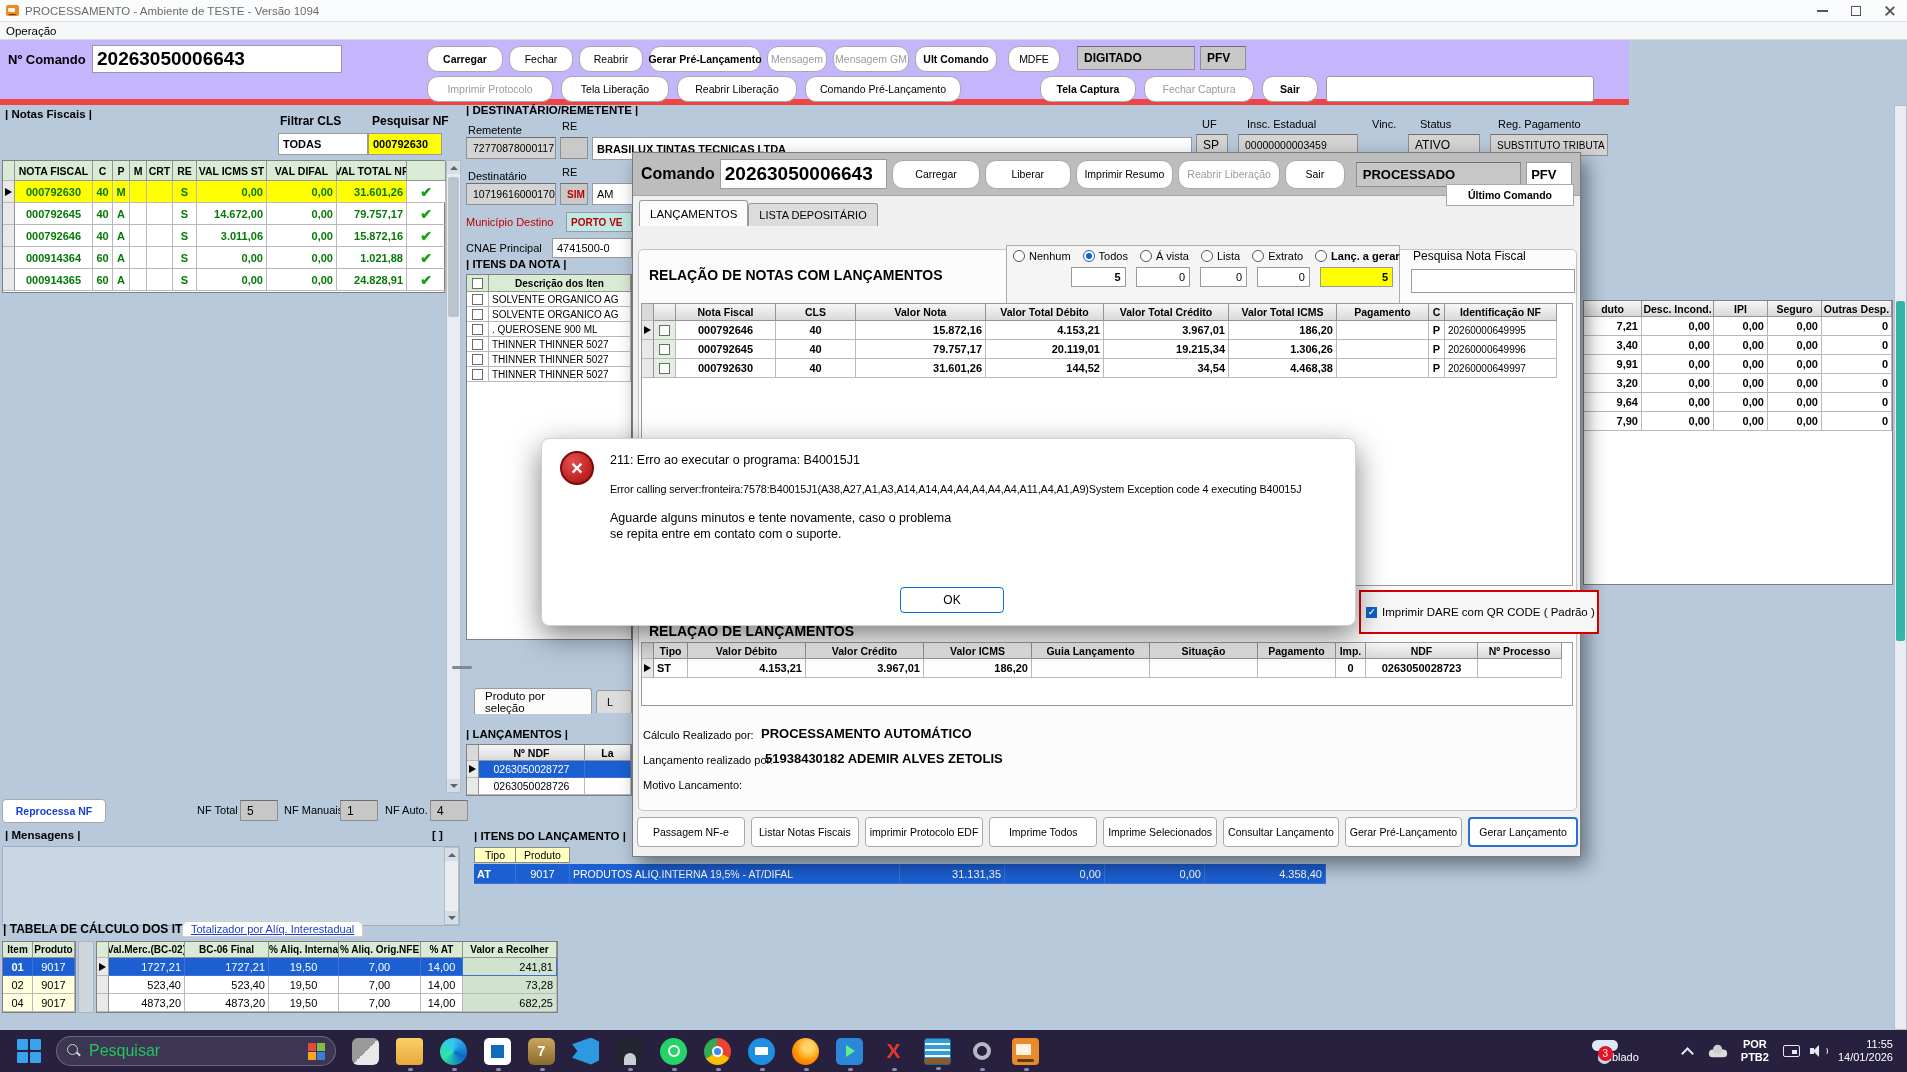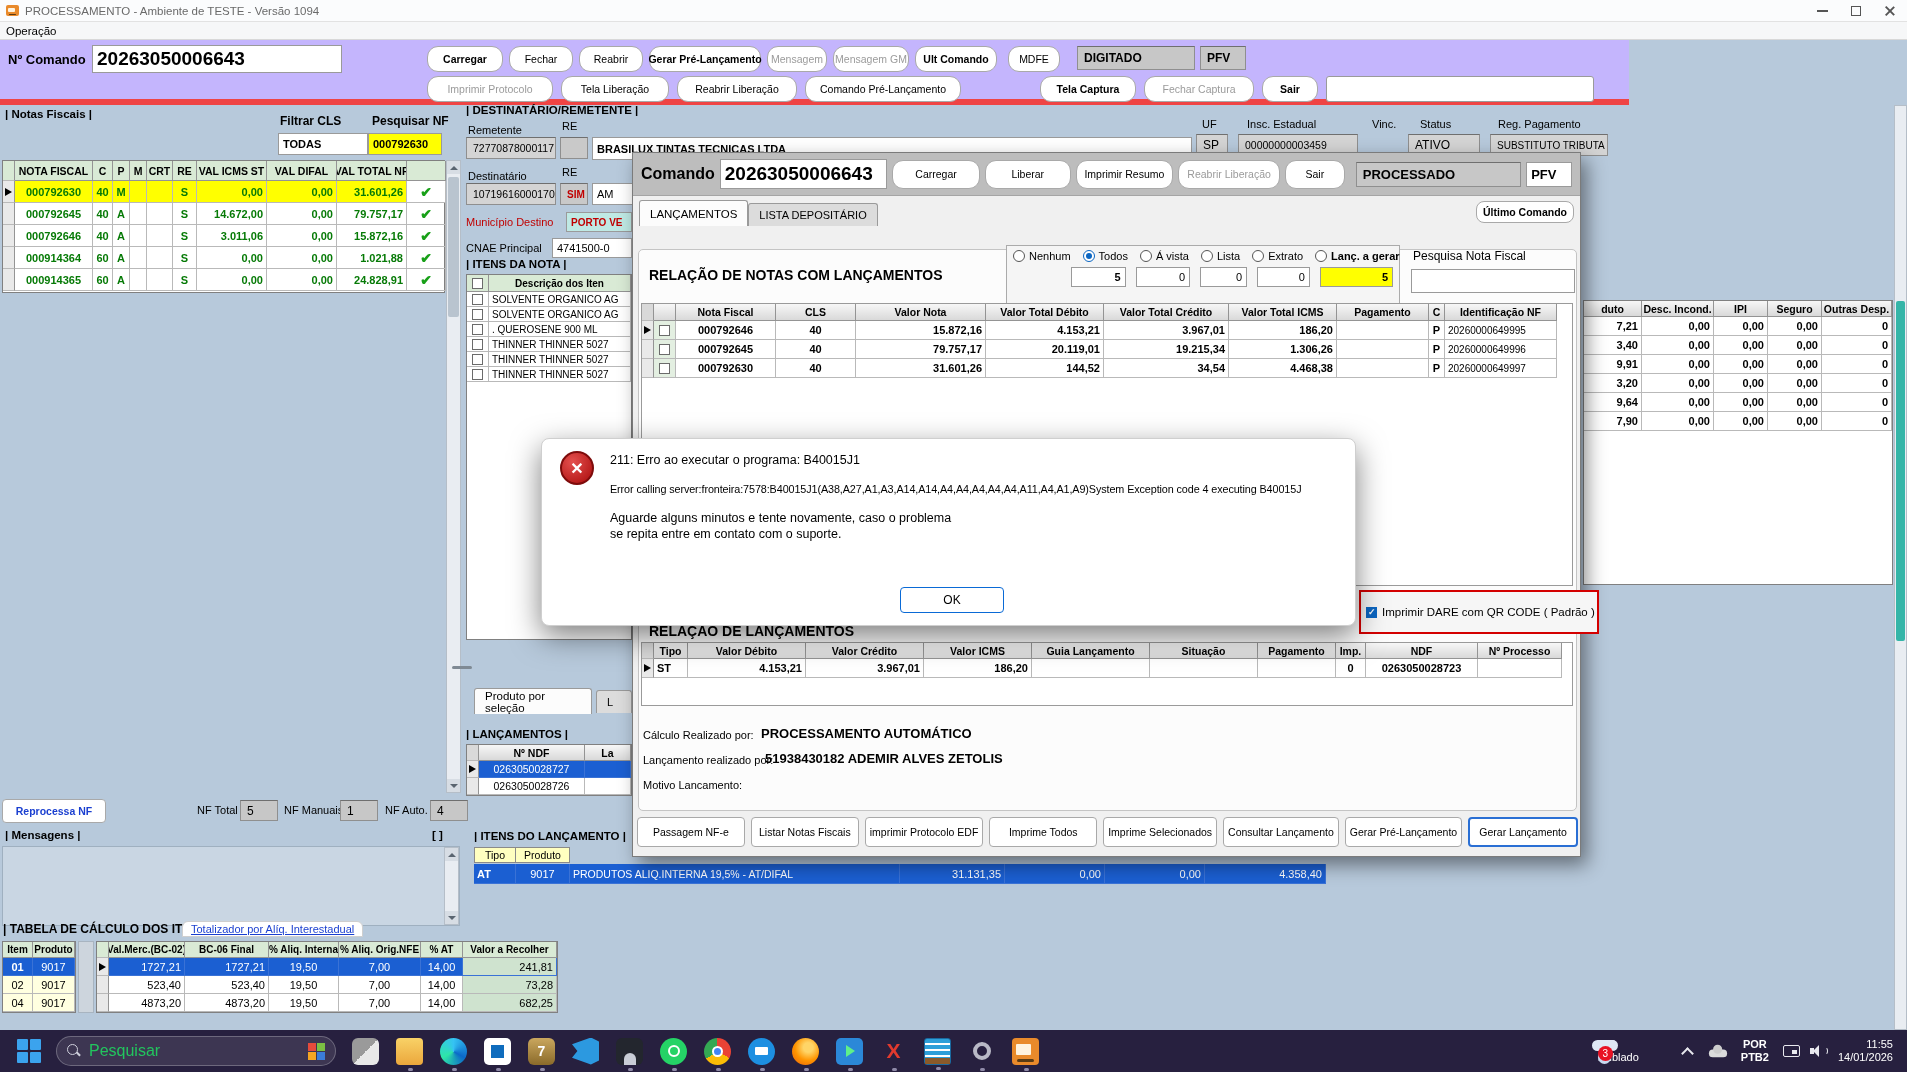--- a/index.html
+++ b/index.html
@@ -506,21 +506,21 @@
       <span class="btn dis" style="width:102px;height:29px;">Reabrir Liberação</span>
       <span class="btn" style="width:60px;height:29px;">Sair</span>
       <span class="sunk" style="width:166px;height:25px;font-size:13px;margin-left:6px;">PROCESSADO</span>
       <span class="fld" style="width:46px;height:25px;font-size:13px;font-weight:bold;">PFV</span>
     </div>
 
     <div style="display:flex;align-items:flex-end;padding:4px 6px 0 6px;height:30px;">
       <span class="tab act">LANÇAMENTOS</span>
       <span class="tab">LISTA DEPOSITÁRIO</span>
       <span style="flex:1;"></span>
-      <span class="btn b" style="width:98px;height:22px;margin-bottom:3px;border-radius:8px;">Último Comando</span>
+      <span class="btn b" style="width:128px;height:22px;margin-bottom:20px;border-radius:0;">Último Comando</span>
     </div>
 
     <div class="abs" style="left:5px;top:96px;width:939px;height:562px;background:#fcfcfc;border:1px solid #c4c4c4;border-radius:5px;"></div>
 
     <span class="abs" style="left:16px;top:114px;font-weight:bold;font-size:14px;">RELAÇÃO DE NOTAS COM LANÇAMENTOS</span>
 
     <div class="abs" style="left:373px;top:92px;width:394px;height:62px;background:#f5f5f5;border:1px solid #ababab;padding:4px 6px;">
       <div style="display:flex;gap:12px;align-items:center;">
         <span style="display:flex;gap:4px;align-items:center;">
             <span class="radio"></span>

